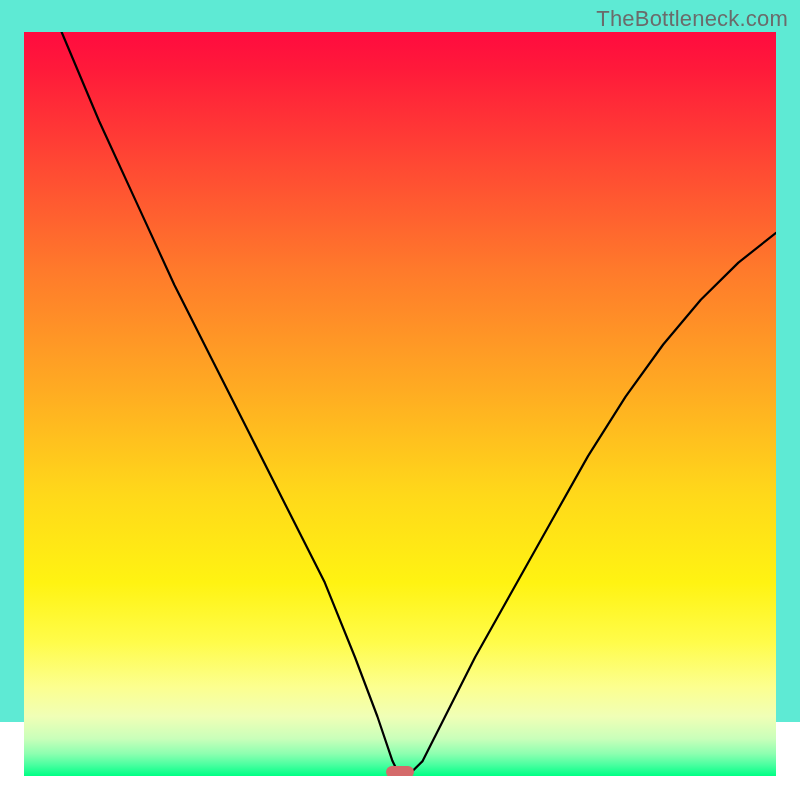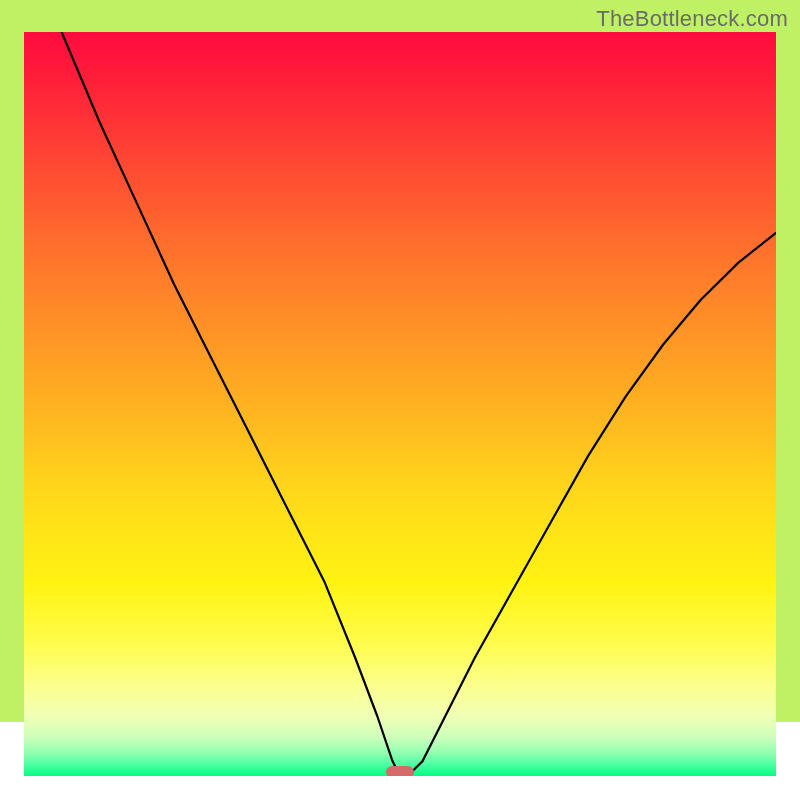--- a/index.html
+++ b/index.html
@@ -7,21 +7,21 @@
     padding: 0;
     width: 800px;
     height: 800px;
     overflow: hidden;
     font-family: Arial, Helvetica, sans-serif;
   }
   .chart-wrapper {
     position: relative;
     width: 800px;
     height: 722px;
-    background: #bef264;
+    background: #5eead4;
   }
   .plot-area {
     position: absolute;
     left: 24px;
     top: 32px;
     width: 752px;
     height: 744px;
     overflow: hidden;
   }
   .gradient-bg {

